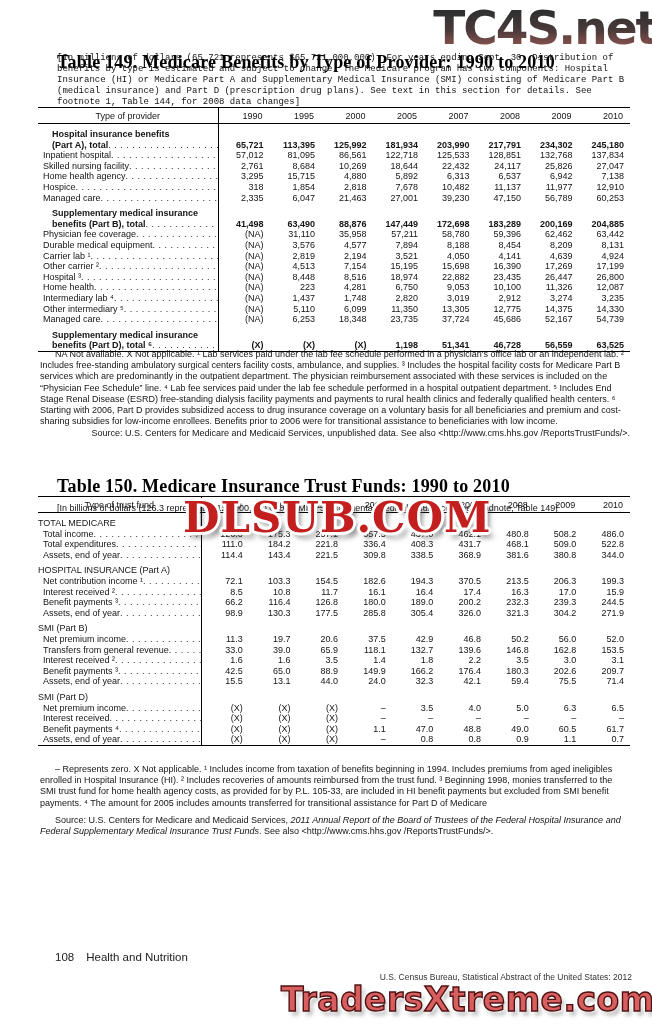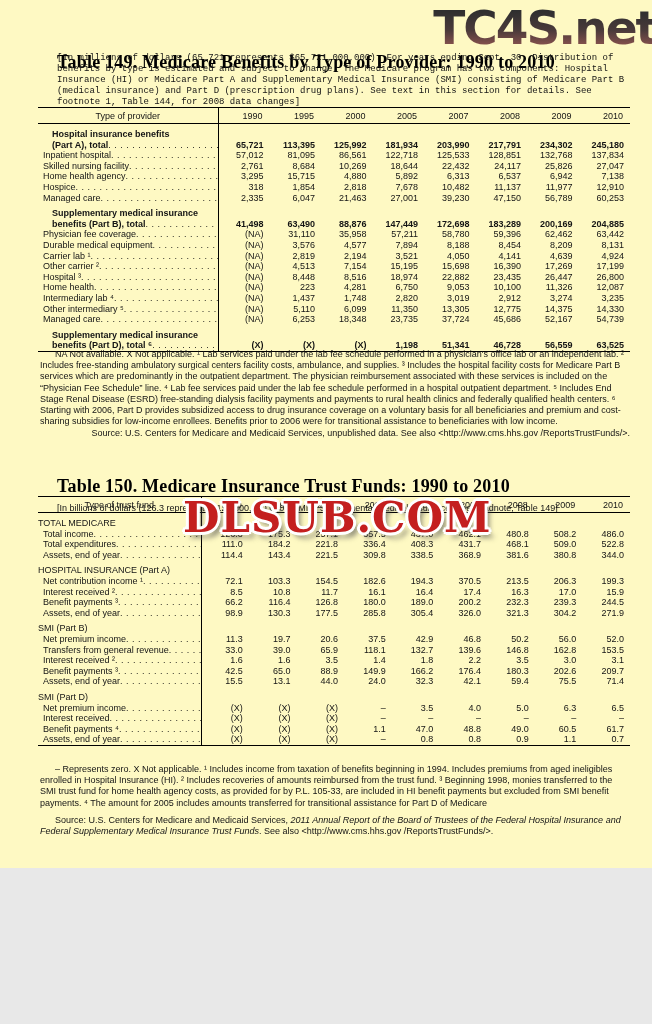--- a/index.html
+++ b/index.html
@@ -1,16 +1,16 @@
 <!DOCTYPE html>
 <html><head>
 <meta charset="utf-8">
 <style>
   html,body { margin:0; padding:0; background:#e8e8e8; }
-  .page { position:relative; width:652px; height:868px; background:#fef9c3; overflow:hidden;
+  .page { position:relative; width:652px; height:1024px; background:#ffffff; overflow:hidden;
           font-family:"Liberation Sans", sans-serif; color:#161616; }
 
   
   .t-title { position:absolute; font-family:"Liberation Serif", serif; font-weight:700;
              font-size:18px; letter-spacing:0.2px; color:#000; }
   #t149-title { left:57px; top:40px; }
   #t150-title { left:57px; top:464px; }
   .headnote { position:absolute; font-size:9px; line-height:10.9px; color:#141414; }
   #t149-head { left:57px; top:44px; width:578px;font-family:Liberation Mono, monospace; }
   #t150-head { left:57px; top:483px; width:578px;margin-top:20px; }

